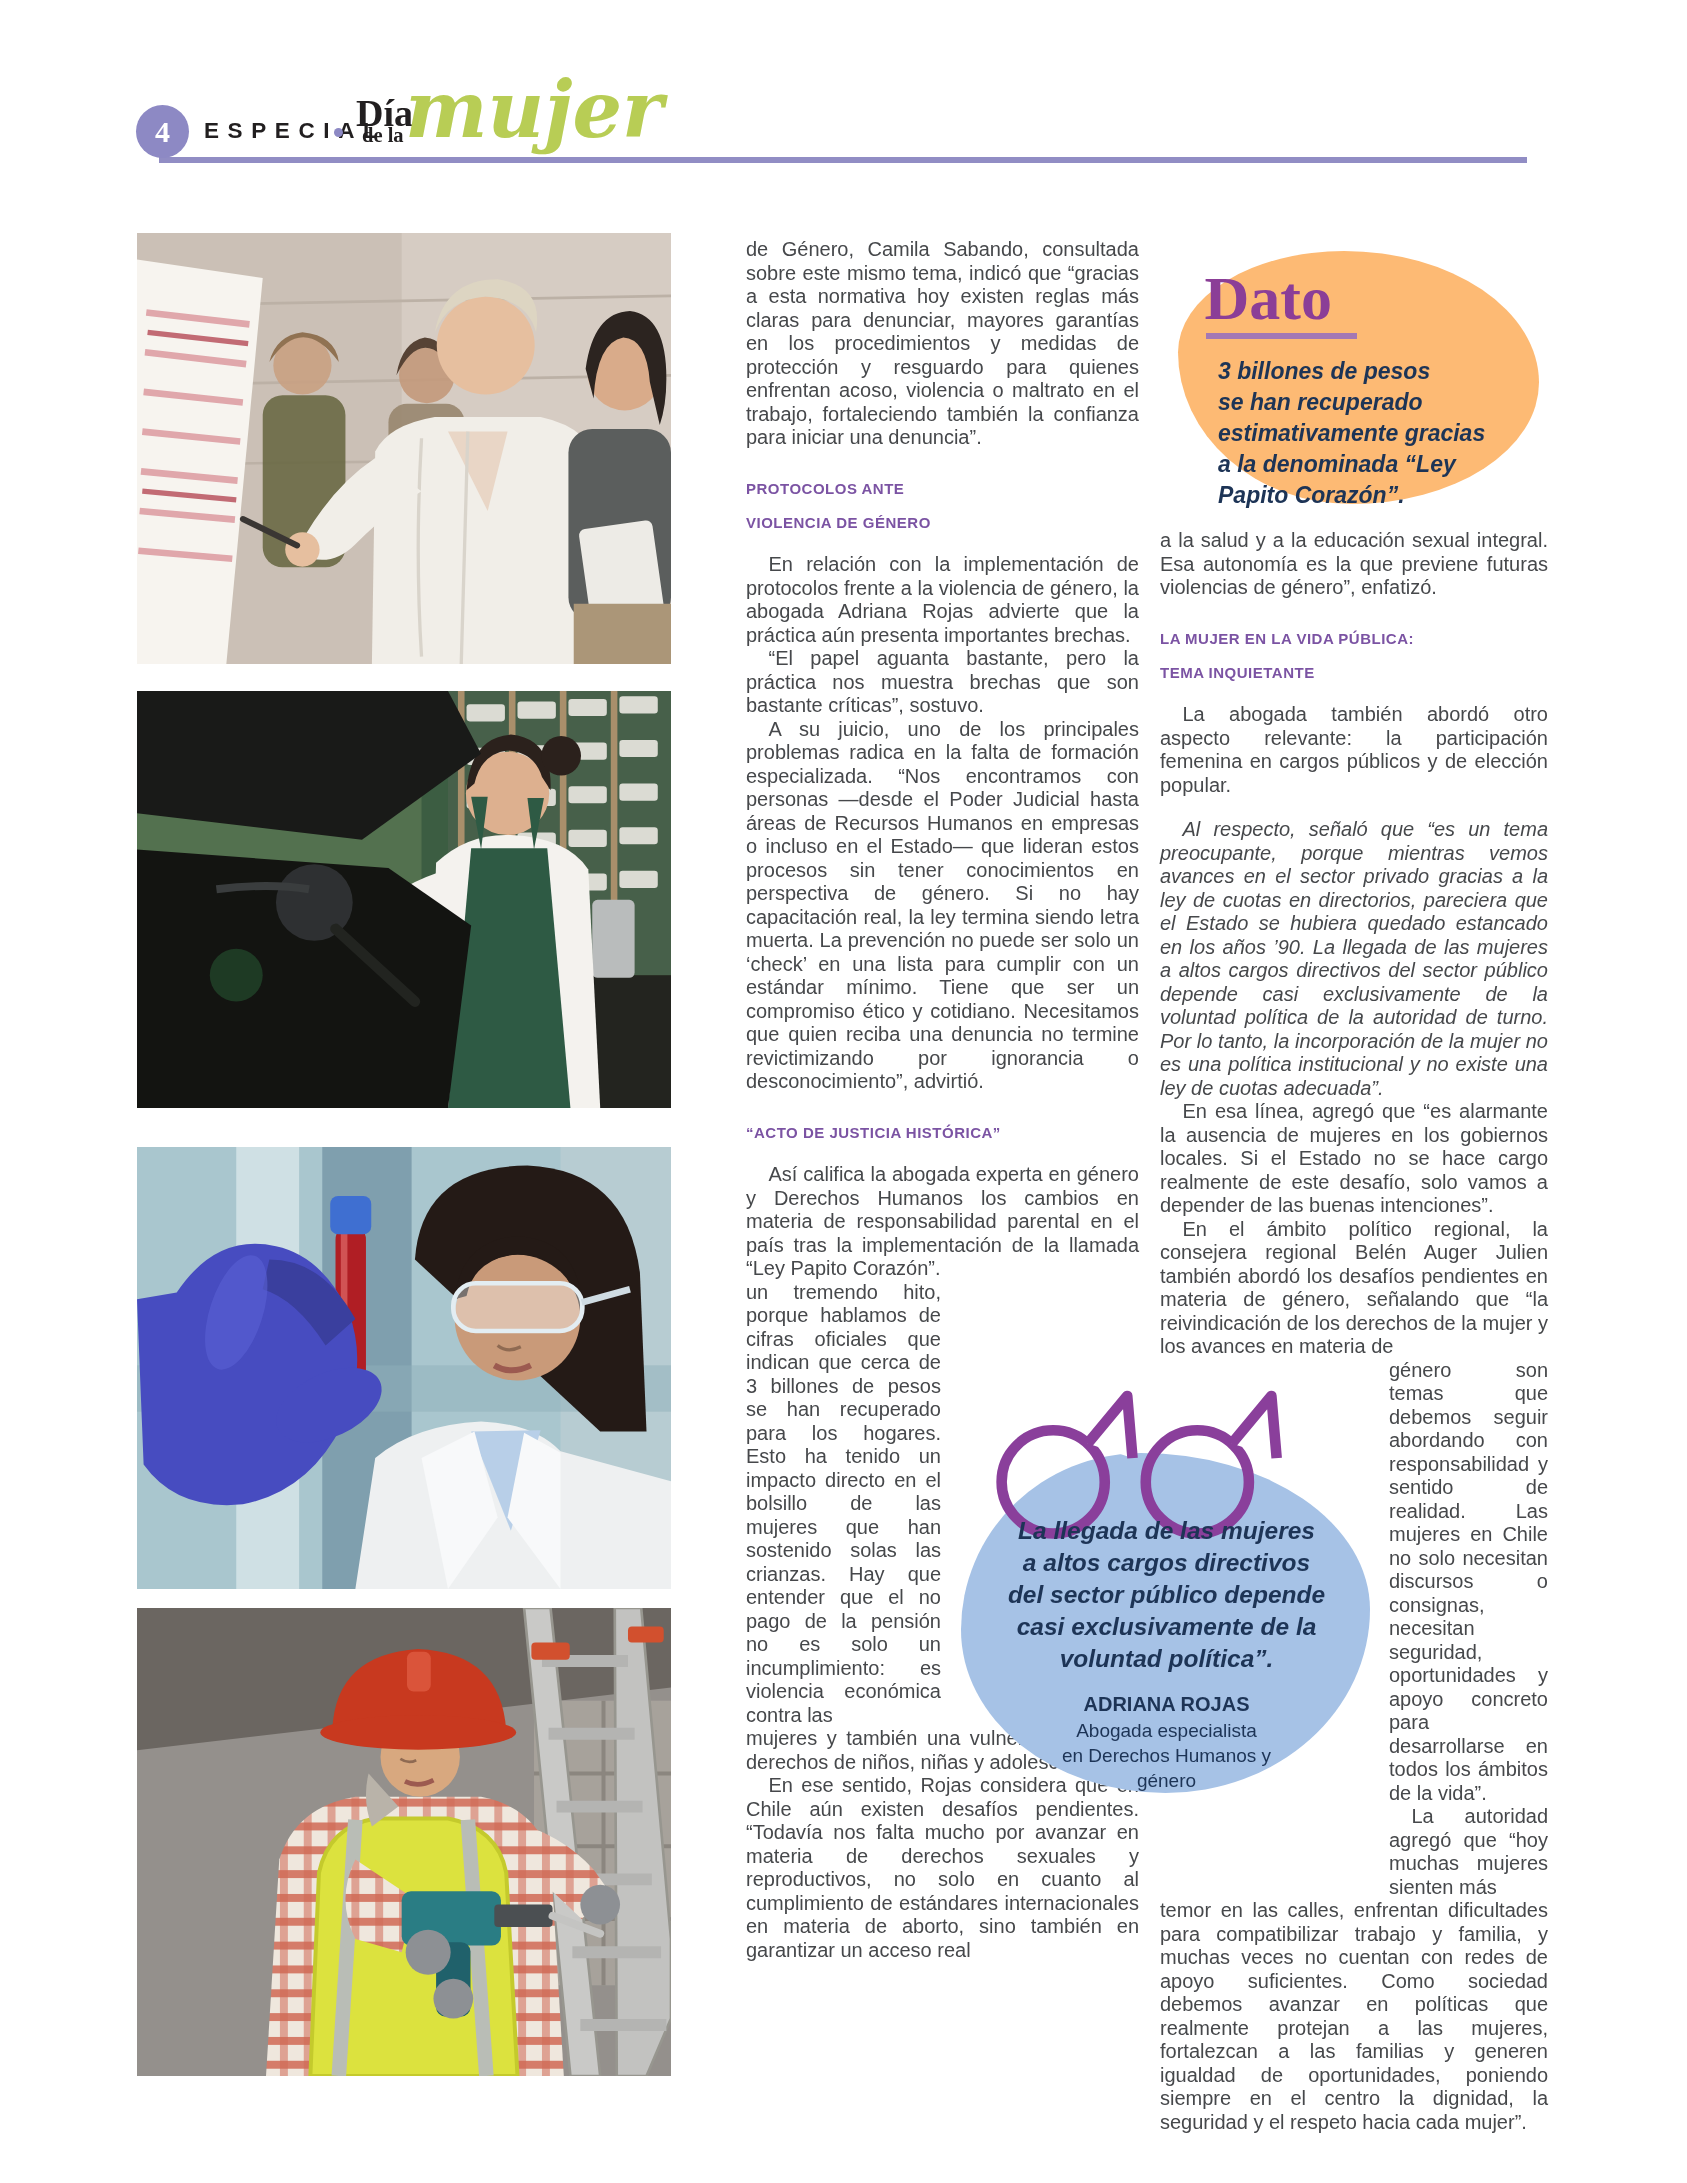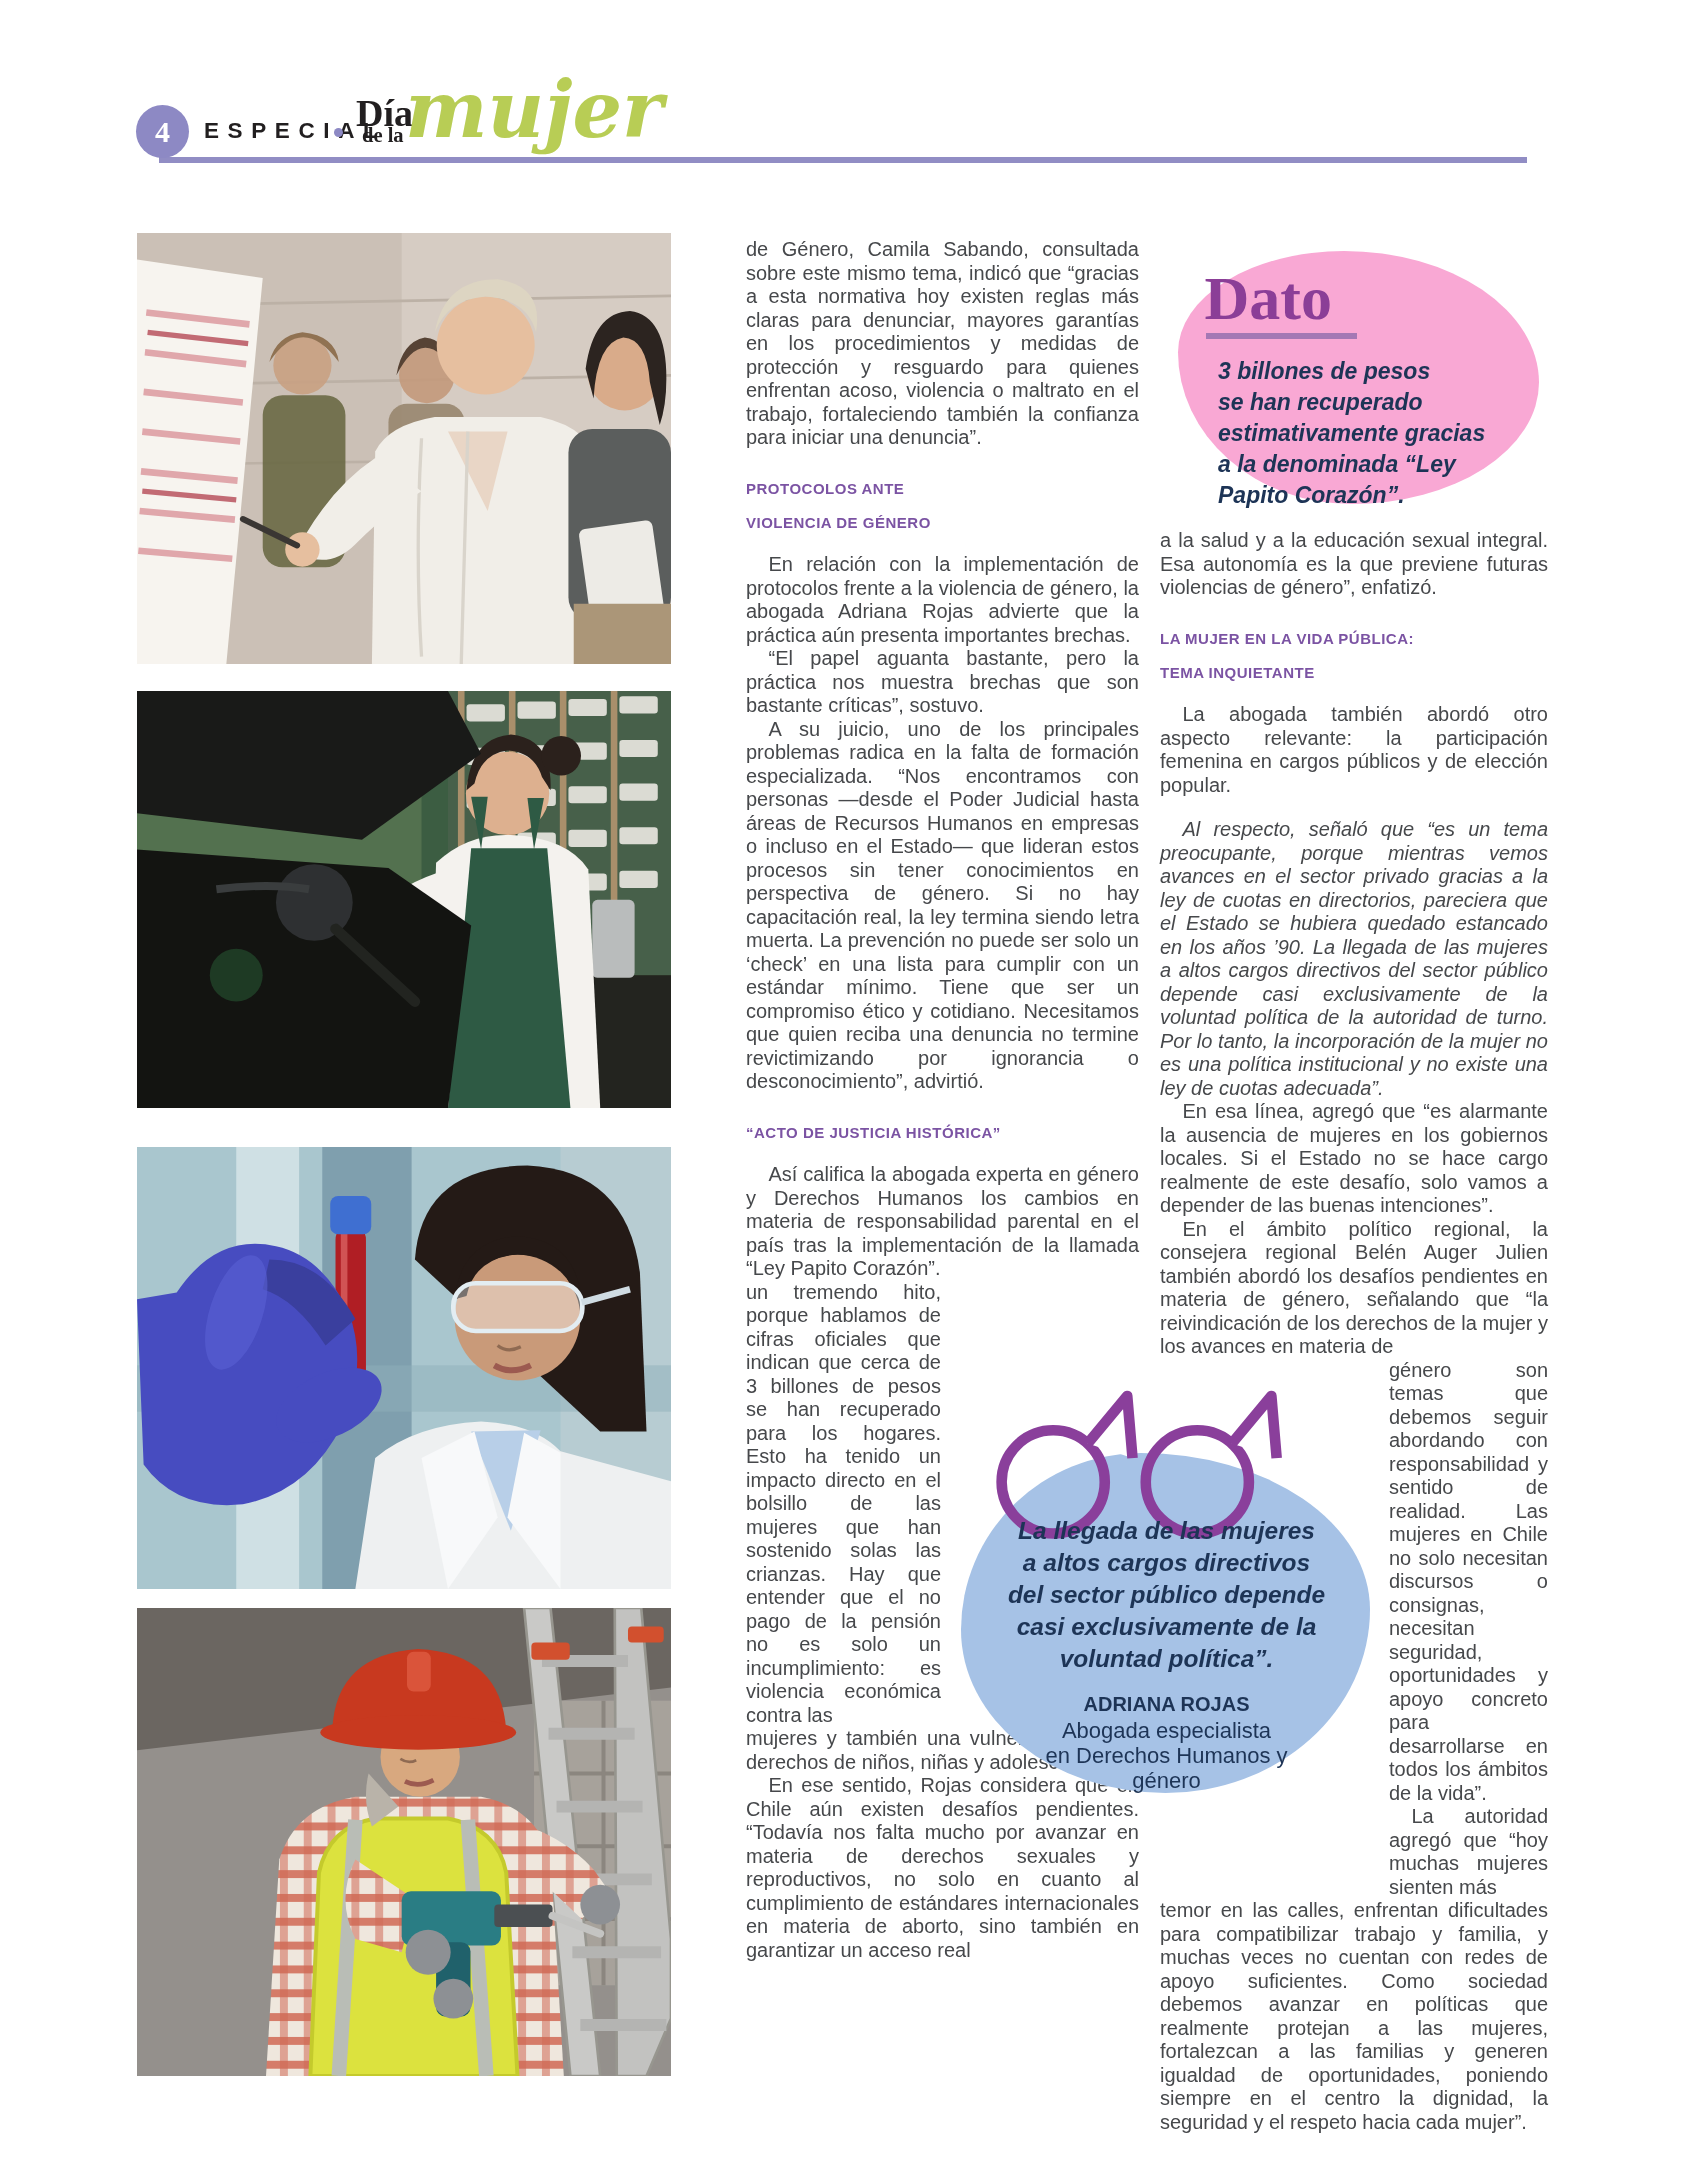--- a/index.html
+++ b/index.html
@@ -27,34 +27,34 @@
   .body-text,.body-text p{font-size:20px;line-height:23.5px;color:#46484b;text-align:justify;}
   p{margin:0;}
   .indent{text-indent:22.5px;}
   .col-heading{color:#7b53a3;font-weight:bold;font-size:15px;letter-spacing:0.5px;line-height:34px;}
   .mt-h{margin-top:22.5px;}
   .mb-h{margin-bottom:13.2px;}
   .gap{margin-top:21px;font-style:italic;}
   .narrow-mid{width:195px;}
   .narrow-right{width:159px;margin-left:229px;}
   
-  .dato{position:absolute;left:1178px;top:251px;width:361px;height:253px;background:#f9a8d4;
+  .dato{position:absolute;left:1178px;top:251px;width:361px;height:253px;background:#fdba74;
         border-radius:46% 54% 52% 48% / 40% 52% 48% 60%;}
   .dato-title{font-family:"Liberation Serif",serif;font-weight:bold;color:#8b3e97;
         font-size:62px;line-height:60px;margin:17px 0 0 26.5px;}
   .dato-underline{width:151px;height:6px;background:#a478b4;margin:5.3px 0 17px 28px;}
   .dato-line{font-size:23px;font-weight:bold;font-style:italic;color:#1d3456;line-height:31px;margin-left:40px;}
   
   .pq-blob{position:absolute;left:961px;top:1453px;width:409px;height:340px;background:#a6c2e6;
         border-radius:44% 56% 50% 50% / 52% 46% 54% 48%;z-index:1;}
   .pq-marks{position:absolute;left:987px;top:1388px;width:299px;height:160px;z-index:2;}
   .pq-inner{position:absolute;left:973px;top:1515px;width:387px;text-align:center;z-index:3;}
   .pq-line{font-size:24.5px;font-weight:bold;font-style:italic;color:#1d3456;line-height:32px;}
   .pq-author{margin-top:16px;font-size:20px;font-weight:bold;color:#1d3456;line-height:26.5px;}
-  .pq-role{font-size:22px;color:#1d3456;line-height:25px;}
+  .pq-role{font-size:19px;color:#1d3456;line-height:25px;}
 </style>
 </head>
 <body>
 
 <div class="page">
 
   <div class="hdr-rule"></div>
   <div class="hdr-circle">
     <span>4</span>
   </div>

